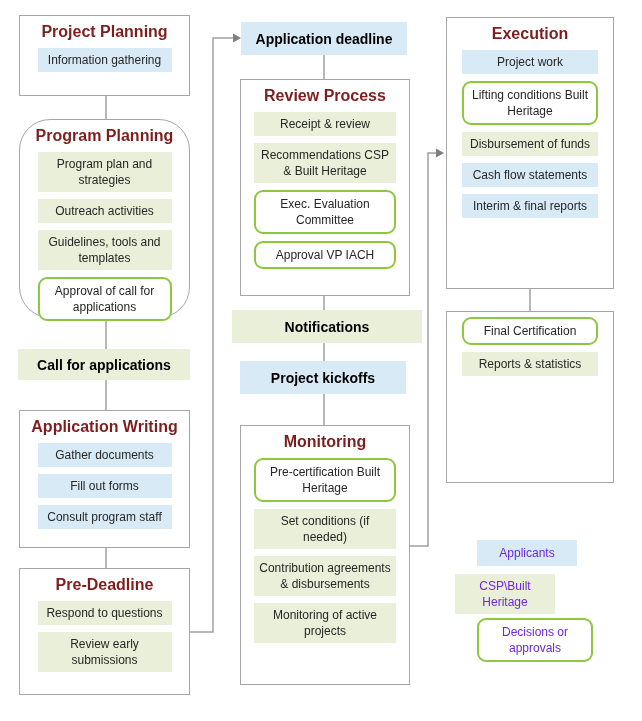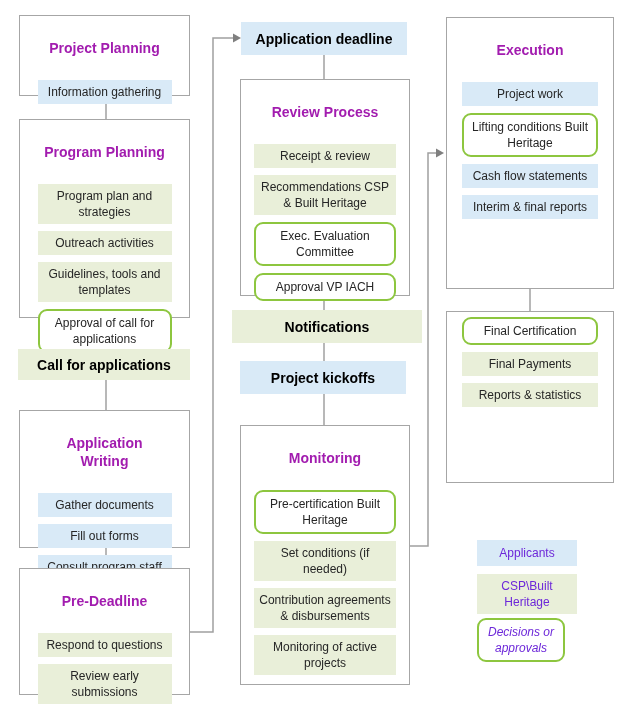--- a/index.html
+++ b/index.html
@@ -12,22 +12,22 @@
   .box { position: absolute; z-index: 1; }
 
   
   .group {
     background: #ffffff;
     border: 1px solid #a6a6a6;
     display: flex; flex-direction: column; align-items: center;
     padding-top: 5px; gap: 7px;
   }
   .group-title {
-    font-weight: bold; font-size: 14px; line-height: 18px;
-    color: #a21caf; text-align: center; margin: 16px; padding: 2px 6px 0;
+    font-weight: bold; font-size: 16px; line-height: 18px;
+    color: #7f1d1d; text-align: center; margin: 0; padding: 2px 6px 0;
   }
   .item {
     width: 134px; padding: 4px 5px;
     font-size: 12px; line-height: 16px; text-align: center; color: #262626;
     display: flex; align-items: center; justify-content: center;
   }
   .col-mid .item { width: 142px; }
   .col-right .item { width: 136px; }
 
   .applicant { background: #d9eaf7; }
@@ -43,37 +43,37 @@
 
   
   .legend-item {
     display: flex; align-items: center; justify-content: center;
     font-size: 12px; line-height: 16px; color: #6d28d9; text-align: center;
     padding: 4px 5px;
   }
 
   
   #project-planning    { left: 19px;  top: 15px;  width: 171px; height: 81px; }
-  #program-planning    { left: 19px;  top: 119px; width: 171px; height: 199px; }
+  #program-planning    { left: 19px;  top: 119px; width: 171px; height: 199px; border-radius: 31px; }
   #call-for-apps       { left: 18px;  top: 349px; width: 172px; height: 31px; }
   #application-writing { left: 19px;  top: 410px; width: 171px; height: 138px; }
   #pre-deadline        { left: 19px;  top: 568px; width: 171px; height: 127px; }
 
   #application-deadline{ left: 241px; top: 22px;  width: 166px; height: 33px; }
   #review-process      { left: 240px; top: 79px;  width: 170px; height: 217px; }
   #notifications       { left: 232px; top: 310px; width: 190px; height: 33px; }
   #project-kickoffs    { left: 240px; top: 361px; width: 166px; height: 33px; }
   #monitoring          { left: 240px; top: 425px; width: 170px; height: 260px; }
 
   #execution           { left: 446px; top: 17px;  width: 168px; height: 272px; }
   #reporting-close-out { left: 446px; top: 311px; width: 168px; height: 172px; }
 
   #legend-applicants   { left: 477px; top: 540px; width: 100px; height: 26px; }
-  #legend-csp          { left: 477px; top: 574px; width: 100px; height: 40px; text-align: center; }
-  #legend-decisions    { left: 477px; top: 618px; width: 88px; height: 44px; font-style: italic; }
+  #legend-csp          { left: 455px; top: 574px; width: 100px; height: 40px; text-align: center; }
+  #legend-decisions    { left: 477px; top: 618px; width: 116px; height: 44px; }
 </style>
 </head>
 <body>
 
 <div class="canvas">
 
   <svg class="connectors" viewBox="0 0 642 721" xmlns="http://www.w3.org/2000/svg">
     <g stroke="#a0a0a0" stroke-width="1.5" fill="none">
       <polyline points="106,96 106,119"></polyline>
       <polyline points="106,318 106,349"></polyline>
@@ -140,27 +140,27 @@
     <div class="item decision">Pre-certification Built Heritage</div>
     <div class="item csp">Set conditions (if needed)</div>
     <div class="item csp">Contribution agreements &amp; disbursements</div>
     <div class="item csp">Monitoring of active projects</div>
   </div>
 
   <div id="execution" class="box group col-right">
     <div class="group-title">Execution</div>
     <div class="item applicant">Project work</div>
     <div class="item decision">Lifting conditions Built Heritage</div>
+    <div class="item csp">Disbursement of funds</div>
     <div class="item applicant">Cash flow statements</div>
     <div class="item applicant">Interim &amp; final reports</div>
   </div>
 
   <div id="reporting-close-out" class="box group col-right">
     <div class="item decision">Final Certification</div>
-    <div class="item csp">Final Payments</div>
     <div class="item csp">Reports &amp; statistics</div>
   </div>
 
   <div id="legend-applicants" class="box legend-item applicant">Applicants</div>
   <div id="legend-csp" class="box legend-item csp">CSP\Built Heritage</div>
   <div id="legend-decisions" class="box legend-item decision">Decisions or approvals</div>
 
 </div>
 
 </body></html>

